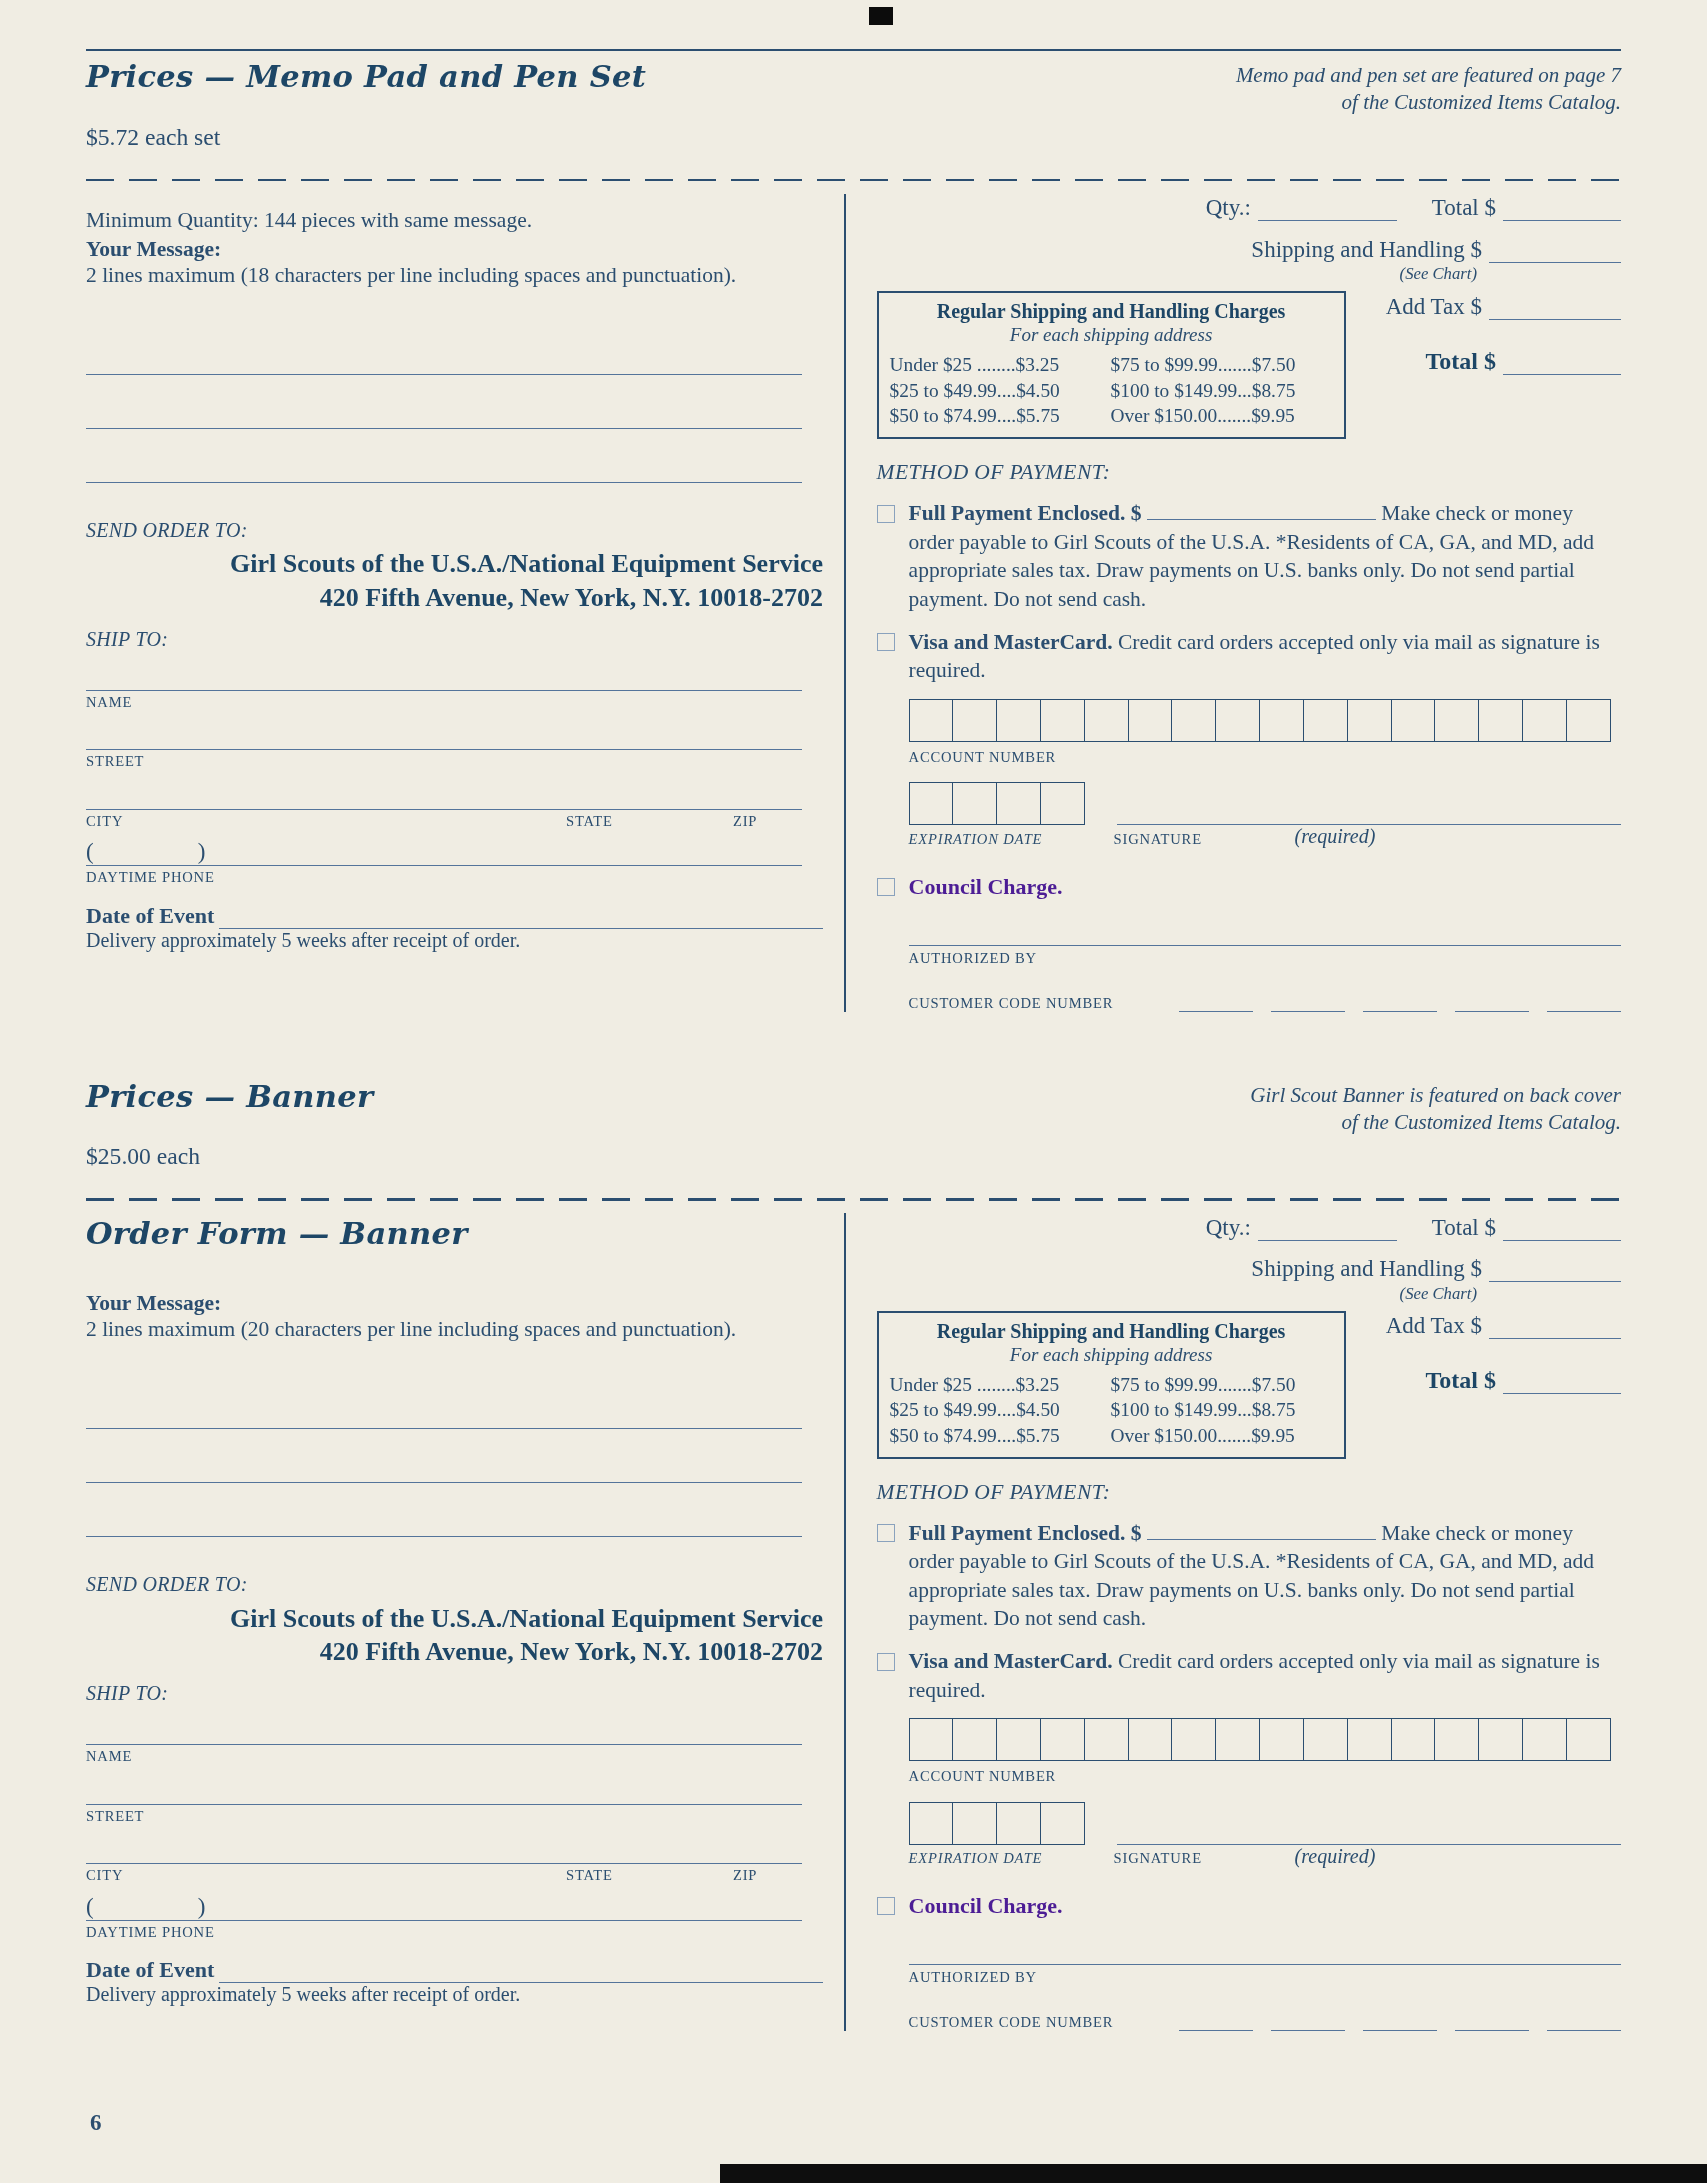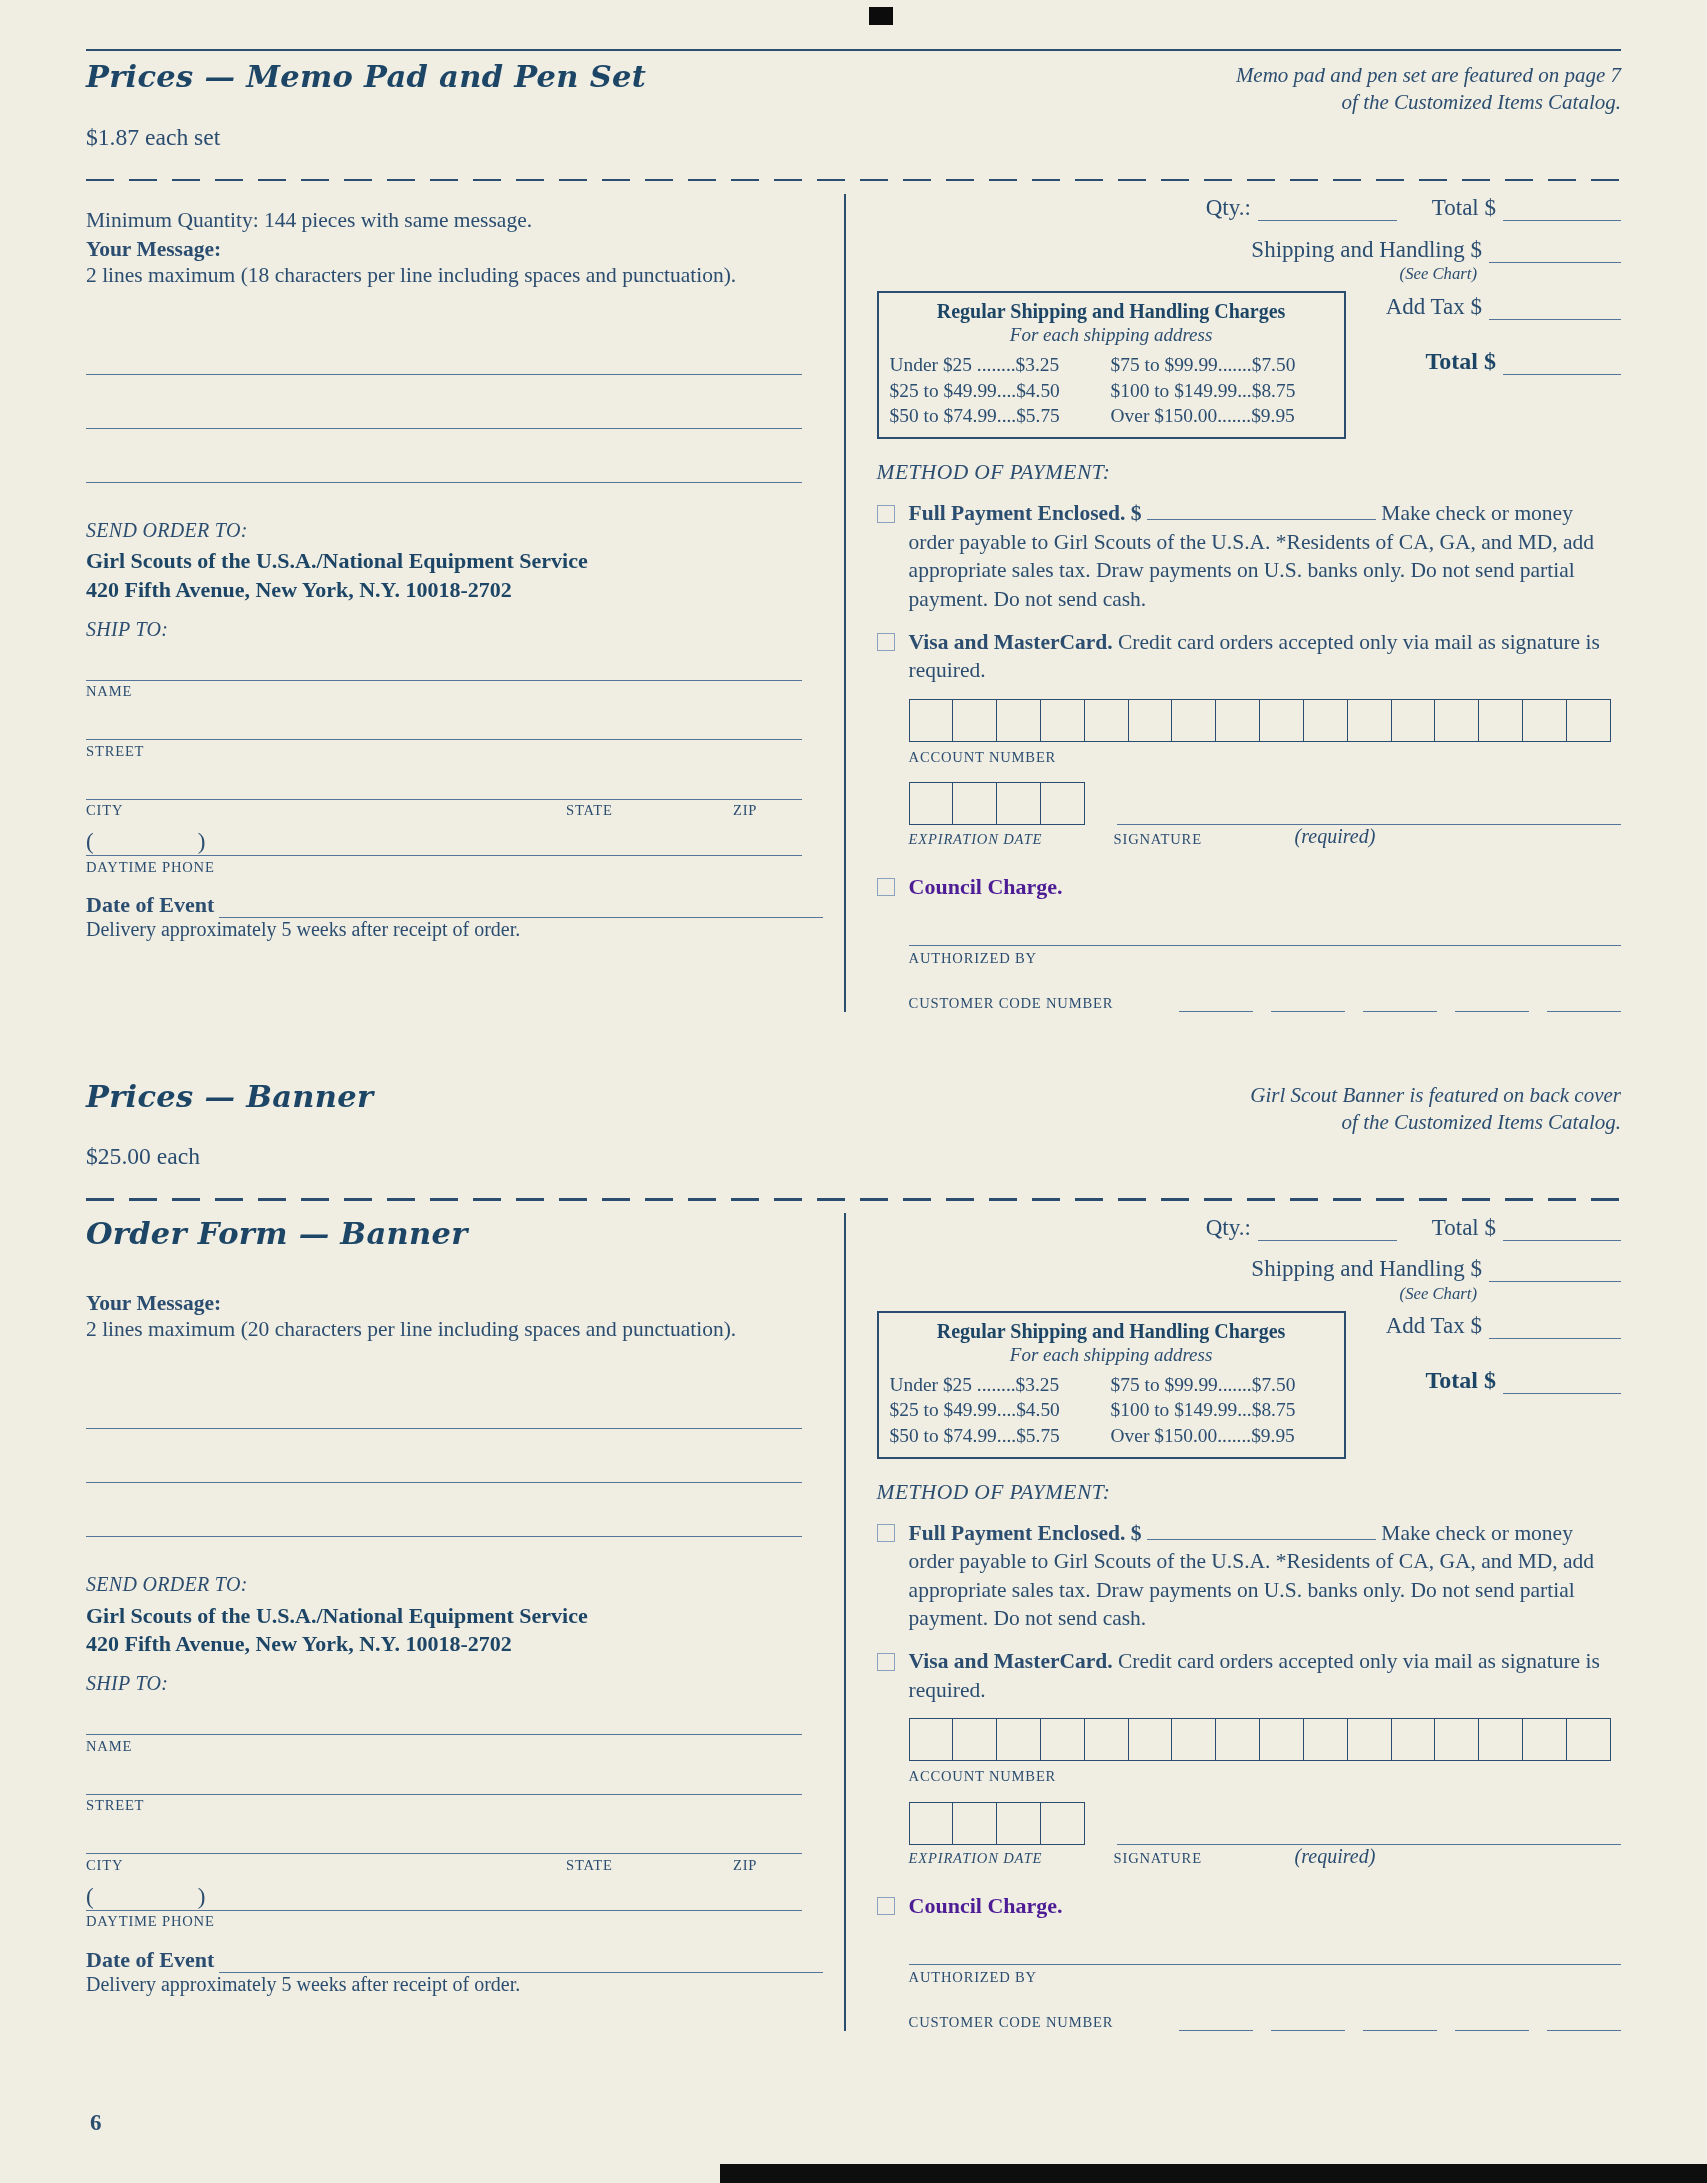--- a/index.html
+++ b/index.html
@@ -29,21 +29,21 @@
   .col-right { flex:1; padding:9.7px 0 0 30.5px; box-sizing:border-box; }
 
   .bold { font-weight:700; }
   .min-qty { font-size:21.5px; margin-top:11px; min-height:29px; }
   .msg-label { font-size:21.5px; font-weight:700; }
   .msg-instr { font-size:21.5px; line-height:1.26; max-width:701px; }
   .blank-line { width:716px; border-bottom:1.4px solid #54749a; height:53px; }
   .blank-line.first { margin-top:32px; }
 
   .send-order { font-style:italic; font-size:20px; margin-top:36px; letter-spacing:0.3px; }
-  .recipient  { font-size:22px; font-weight:700; line-height:1.28; margin-top:5.6px; color:#1d4666; }
+  .recipient  { font-size:26px; font-weight:700; line-height:1.28; margin-top:5.6px; color:#1d4666;text-align:right; }
   .ship-to    { font-style:italic; font-size:20px; margin-top:14px; letter-spacing:0.3px; }
 
   .field .f-line { width:716px; border-bottom:1.4px solid #54749a; height:39px; }
   .f-lbl, .small-lbl { font-size:14.6px; letter-spacing:0.8px; }
   .f-lbl { margin-top:2.8px; height:16.7px; }
   .csz-lbls { position:relative; height:16.7px; margin-top:2.8px; font-size:14.6px; letter-spacing:0.8px; }
   .csz-lbls .city  { position:absolute; left:0; }
   .csz-lbls .state { position:absolute; left:480px; }
   .csz-lbls .zip   { position:absolute; left:647px; }
   .phone-line { display:flex; align-items:flex-end; font-size:23px; height:36px !important; }
@@ -119,21 +119,21 @@
 
     <section>
       <div class="top-rule"></div>
       <div class="prices-row">
         <h1 class="prices-title">Prices — Memo Pad and Pen Set</h1>
         <div class="featured-note">
           <div>Memo pad and pen set are featured on page 7</div>
           <div>of the Customized Items Catalog.</div>
         </div>
       </div>
-      <div class="price-line">$1.87 each set</div>
+      <div class="price-line">$5.72 each set</div>
 
       <div class="dashed"></div>
 
       <div class="order-form">
         <div class="col-left">
           <div class="min-qty">Minimum Quantity: 144 pieces with same message.</div>
           <div class="msg-label">Your Message:</div>
           <div class="msg-instr">2 lines maximum (18 characters per line including spaces and punctuation).</div>
           <div class="blank-line first"></div>
           <div class="blank-line"></div>

